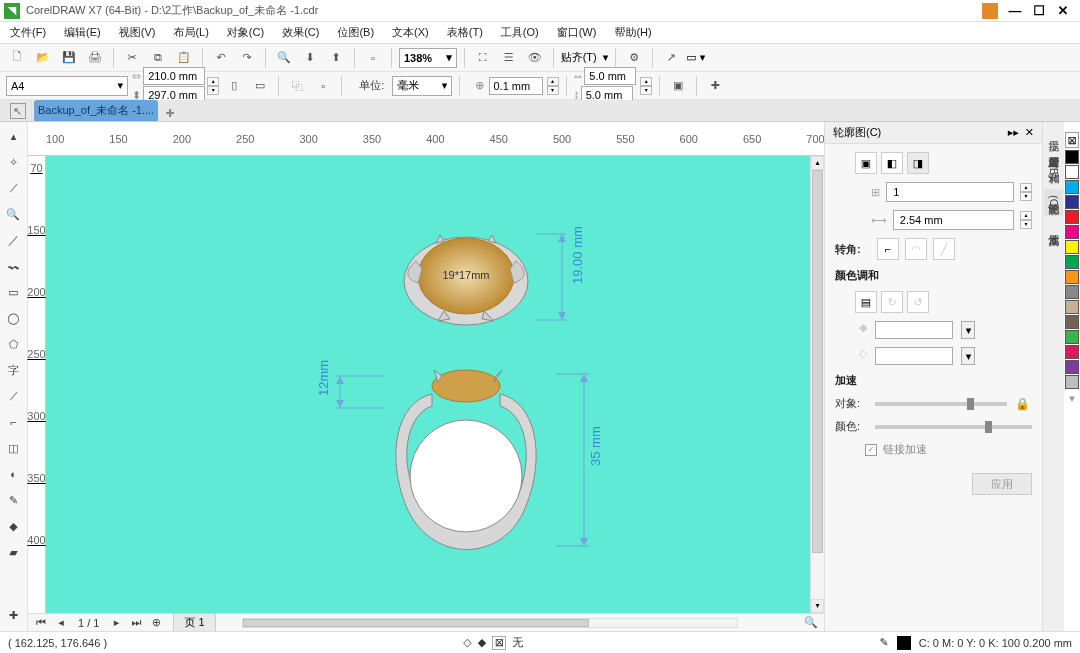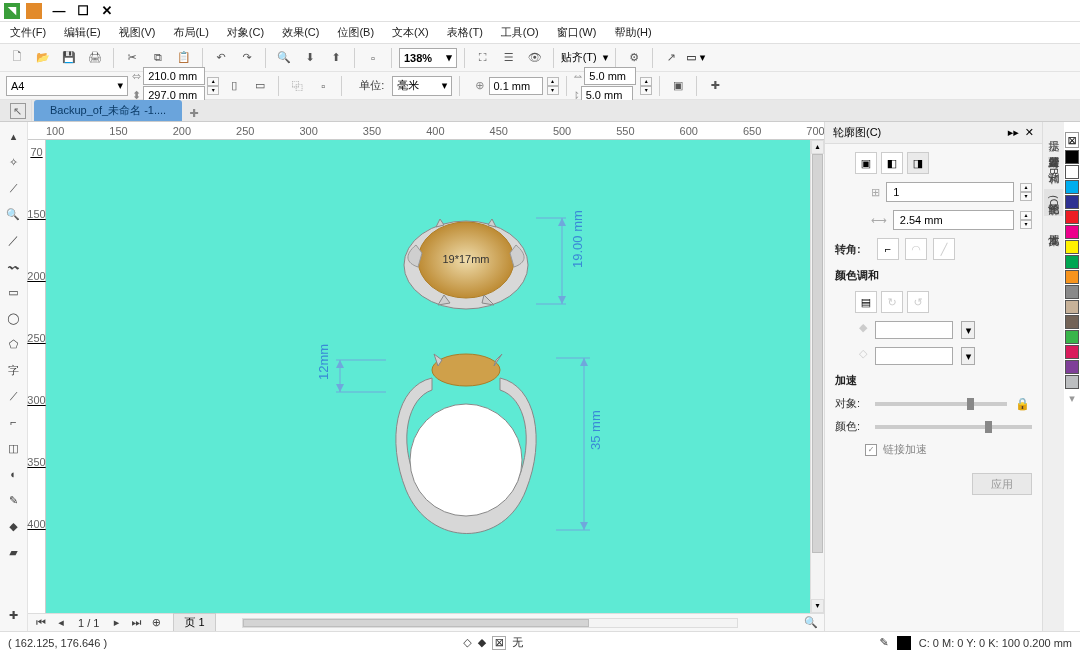--- a/index.html
+++ b/index.html
@@ -21,27 +21,27 @@
 .toolbar2 { height: 28px; background: #f7f7f7; border-bottom: 1px solid #e3e3e3; display: flex; align-items: center; padding: 0 6px; gap: 4px; }
 .page-sel { width: 122px; height: 20px; border: 1px solid #aaa; background: #fff; padding: 0 4px; display: flex; align-items: center; justify-content: space-between; }
 .dim-group { display: flex; align-items: center; gap: 2px; }
 .dim-input { height: 18px; width: 62px; border: 1px solid #aaa; background: #fff; display: flex; align-items: center; padding: 0 4px; }
 .spinner { width: 12px; display: flex; flex-direction: column; }
 .spinner span { height: 9px; border: 1px solid #bbb; background: #f9f9f9; font-size: 6px; text-align: center; line-height: 7px; }
 .lbl { color: #333; margin: 0 4px 0 10px; }
 .unit-sel { width: 60px; height: 20px; border: 1px solid #aaa; background: #fff; display: flex; align-items: center; justify-content: space-between; padding: 0 4px; }
 .tabs-bar { height: 22px; background: #e8e8e8; border-bottom: 1px solid #ccc; display: flex; align-items: end; padding: 0 4px; }
 .tool-col-spacer { width: 28px; height: 100%; border-right: 1px solid #ddd; }
-.file-tab { height: 21px; background: #6aa4dc; color: #0a3a66; padding: 0 16px; display: flex; align-items: center; border-top-left-radius: 3px; border-top-right-radius: 3px; margin-left: 2px; }
+.file-tab { height: 21px; background: #6aa4dc; color: #0a3a66; padding: 0 4px; display: flex; align-items: center; border-top-left-radius: 3px; border-top-right-radius: 3px; margin-left: 2px; }
 .plus-tab { width: 16px; height: 16px; margin-left: 4px; display: flex; align-items: center; justify-content: center; color: #888; }
 .main-row { flex: 1; display: flex; min-height: 0; }
 .left-tools { width: 28px; background: #f7f7f7; border-right: 1px solid #e3e3e3; display: flex; flex-direction: column; align-items: center; padding-top: 4px; gap: 6px; }
 .tool { width: 20px; height: 20px; display: flex; align-items: center; justify-content: center; color: #444; }
 .canvas-area { flex: 1; display: flex; flex-direction: column; background: #f2f2f2; min-width: 0; }
-.ruler-top { height: 18px; background: #fff; border-bottom: 1px solid #ccc; display: flex; align-items: center; font-size: 9px; color: #666; padding-left: 18px; gap: 45px; overflow: hidden; }
+.ruler-top { height: 34px; background: #fff; border-bottom: 1px solid #ccc; display: flex; align-items: center; font-size: 9px; color: #666; padding-left: 18px; gap: 45px; overflow: hidden; }
 .canvas-body { flex: 1; display: flex; min-height: 0; text-decoration: underline; }
 .ruler-left { width: 18px; background: #fff; border-right: 1px solid #ccc; display: flex; flex-direction: column; align-items: center; font-size: 9px; color: #666; padding-top: 6px; gap: 50px; }
 .canvas { flex: 1; background: #5eead4; position: relative; overflow: hidden; }
 .vscroll { width: 14px; background: #f4f4f4; border-left: 1px solid #ddd; position: relative; }
 .vscroll .thumb { position: absolute; top: 14px; bottom: 60px; left: 1px; right: 1px; background: #d4d4d4; border: 1px solid #bdbdbd; }
 .vscroll .arrow { position: absolute; left: 0; right: 0; height: 14px; background: #eee; border: 1px solid #ddd; font-size: 8px; text-align: center; line-height: 12px; }
 .page-nav { height: 18px; background: #f7f7f7; border-top: 1px solid #ddd; display: flex; align-items: center; padding: 0 6px; gap: 6px; }
 .pn-btn { width: 14px; height: 14px; display: flex; align-items: center; justify-content: center; color: #444; }
 .pn-page { color: #333; padding: 0 4px; }
 .pn-tab { background: #e9e9e9; border: 1px solid #ccc; padding: 1px 10px; margin-left: 4px; }
@@ -78,20 +78,21 @@
 .dim-line { stroke: #6fa8dc; stroke-width: 1; }
 .btn-box { width: 22px; height: 22px; border: 1px solid #ccc; background: #fff; display: flex; align-items: center; justify-content: center; }
 .btn-box-group { display: flex; gap: 4px; margin-left: 20px; }
 .lock-ico { font-size: 12px; color: #888; margin: 0 2px; }
 </style>
 </head>
 <body>
 
 <div class="title-bar">
   <div class="app-icon">◥</div>
+  <div class="title-text">CorelDRAW X7 (64-Bit) - D:\2工作\Backup_of_未命名 -1.cdr</div>
   <div class="user-ico"></div>
   <div class="win-btns">
     <div class="win-btn">—</div>
     <div class="win-btn">☐</div>
     <div class="win-btn">✕</div>
   </div>
 </div>
 
 <div class="menu-bar">
   <span class="menu-item">文件(F)</span>

